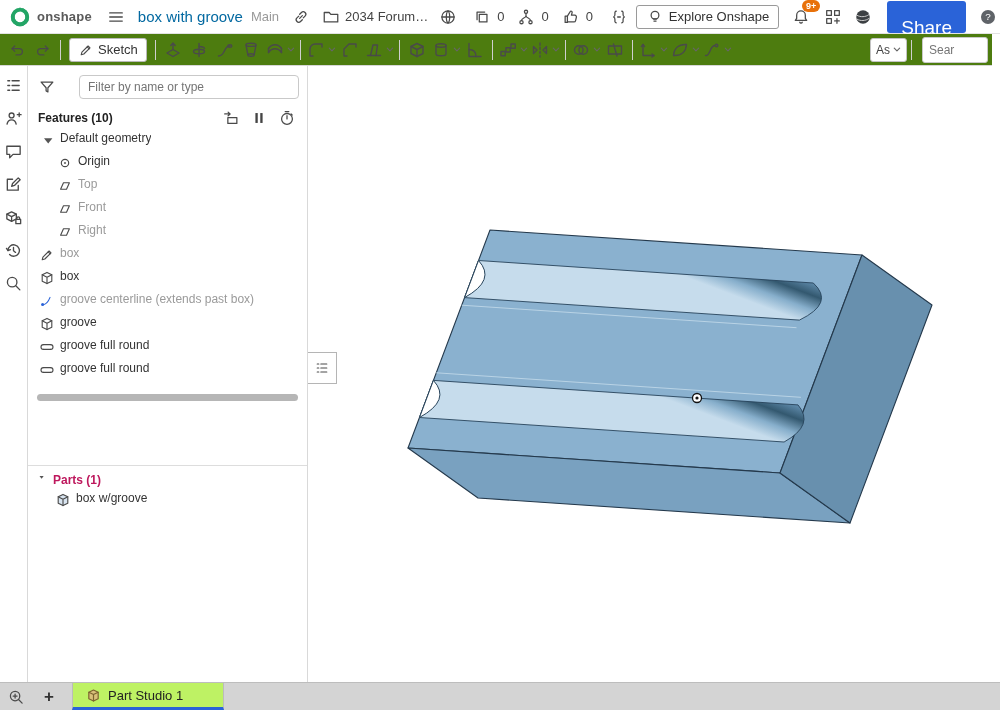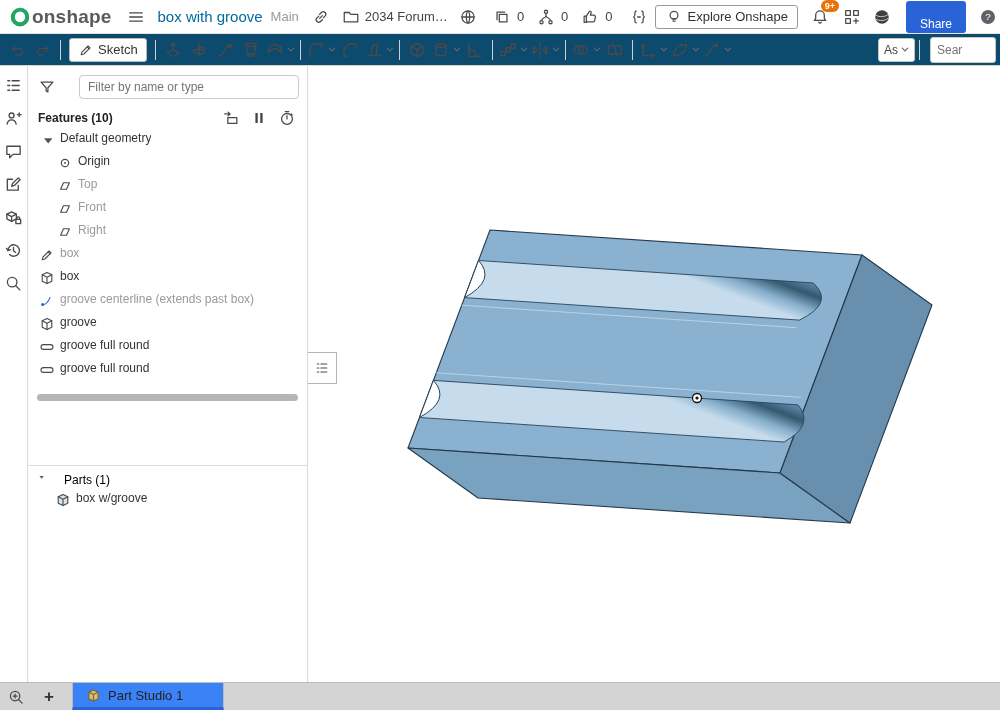--- a/index.html
+++ b/index.html
@@ -3,37 +3,37 @@
 <meta charset="utf-8">
 <style>
   html,body{margin:0;padding:0}
   body{width:1000px;height:710px;overflow:hidden;position:relative;background:#fff;
        font-family:"Liberation Sans",sans-serif;color:#333;font-size:13px;}
   svg{display:block}
   
   .hdr{position:absolute;top:0;left:0;right:0;height:34px;background:#fff;border-bottom:1px solid #e3e3e3;
        display:flex;align-items:center;padding-left:8px;box-sizing:border-box;white-space:nowrap;z-index:5}
   .hdr>*{flex:none}
-  .wordmark{font-size:19px;font-weight:bold;color:#5a5a5a;letter-spacing:.2px}
+  .wordmark{font-size:13px;font-weight:bold;color:#5a5a5a;margin-left:5px;letter-spacing:.2px}
   .hicon{display:inline-flex;align-items:center;justify-content:center;width:24px;height:24px;color:#5f6368}
   .doc-title{font-weight:normal;font-size:15px;color:#0369a1;margin-left:10px}
   .branch{color:#9a9a9a;font-size:13px;margin-left:8px}
   .folder-label{font-size:13px;color:#444;max-width:86px;overflow:hidden;text-overflow:ellipsis;margin-left:2px}
   .stat{display:inline-flex;align-items:center;margin-left:10px;color:#444}
   .stat .v{margin-left:3px;font-size:13px}
   .btn-outline{display:inline-flex;align-items:center;gap:5px;border:1px solid #9a9a9a;border-radius:3px;
        background:#fff;height:24px;padding:0 9px;font-size:13px;color:#333;margin-left:14px;cursor:pointer}
   .bell-wrap{position:relative;margin-left:10px}
   .badge{position:absolute;top:-5px;right:-7px;background:#e8710a;color:#fff;font-size:9px;font-weight:bold;
        border-radius:7px;padding:1px 4px;line-height:10px}
-  .btn-share{border:none;border-radius:3px;color:#fff;height:25px;padding:16px 14px;font-size:12px;
+  .btn-share{border:none;border-radius:3px;color:#fff;height:25px;padding:16px 14px;font-size:19px;
        margin-left:12px;cursor:pointer}
   .help-wrap{display:inline-flex;align-items:center;margin-left:10px}
   
-  .tbar{position:absolute;top:34px;left:0;right:0;height:32px;background:#0c4a6e;border-bottom:1px solid #d7d7d7;
+  .tbar{position:absolute;top:34px;left:0;right:8px;height:32px;background:#4d7c0f;border-bottom:1px solid #d7d7d7;
        display:flex;align-items:center;padding:0 4px;box-sizing:border-box;z-index:4}
   .tbtn{display:inline-flex;align-items:center;justify-content:center;height:26px;min-width:24px;border-radius:3px;
        color:#4a4a4a;cursor:pointer;padding:0 1px}
   .tsep{width:1px;height:20px;background:#cfcfcf;margin:0 4px}
   .btn-sketch{display:inline-flex;align-items:center;gap:4px;background:#fff;border:1px solid #b9b9b9;border-radius:3px;
        height:24px;padding:0 8px;font-size:13px;color:#333;margin:0 4px;cursor:pointer}
   .chev8{margin-left:1px;display:inline-flex}
   .as-dd{display:inline-flex;align-items:center;gap:2px;font-size:12px;color:#444;border:1px solid #c4c4c4;
        border-radius:3px;background:#fff;height:22px;padding:0 5px;margin-left:4px;cursor:pointer}
   .tb-search{height:24px;border:1px solid #c9c9c9;border-radius:3px;background:#fff;width:52px;margin-left:6px;
@@ -53,31 +53,31 @@
   .feat-head .sp{flex:1}
   .mini{width:20px;height:18px;display:inline-flex;align-items:center;justify-content:center;color:#444;
        margin-left:8px;cursor:pointer}
   .trow{display:flex;align-items:flex-start;height:23px;padding-right:4px;cursor:pointer}
   .trow .lbl{font-size:12px;color:#333;margin-left:4px;white-space:nowrap;overflow:hidden;text-overflow:ellipsis}
   .trow.muted .lbl{color:#9a9a9a}
   .ticon{width:18px;height:18px;flex:none;display:inline-flex;align-items:center;justify-content:center}
   .hscroll{height:7px;background:#b6b6b6;border-radius:4px;margin:10px 9px 0 9px;cursor:pointer}
   .pdivider{border-top:1px solid #ddd;margin-top:64px}
   .parts-head{display:flex;align-items:center;padding:7px 10px 4px 10px;cursor:pointer}
-  .parts-title{font-size:12px;font-weight:normal;color:#000000;margin-left:14px}
+  .parts-title{font-size:12px;font-weight:bold;color:#be185d;margin-left:3px}
   .handle{position:absolute;left:308px;top:286px;width:28px;height:30px;background:#fff;border:1px solid #b5b5b5;
        border-left:none;display:flex;align-items:center;justify-content:center;color:#555;cursor:pointer;z-index:3}
   .viewport{position:absolute;left:308px;top:0;right:0;bottom:0;background:#fff;overflow:hidden}
   
   .tabbar{position:absolute;left:0;right:0;bottom:0;height:28px;background:#d4d4d4;border-top:1px solid #bdbdbd;
        display:flex;align-items:stretch;box-sizing:border-box;z-index:5}
   .tab-util{display:flex;align-items:center;justify-content:center;width:28px;color:#3c3c3c;cursor:pointer}
   .plusbtn{font-size:17px;font-weight:bold;width:26px;display:flex;align-items:center;justify-content:center;
        color:#333;cursor:pointer;margin-left:6px}
-  .tab{display:flex;align-items:center;gap:6px;background:#3b82f6;border-right:1px solid #bbb;border-left:1px solid #bbb;
+  .tab{display:flex;align-items:center;gap:6px;background:#bef264;border-right:1px solid #bbb;border-left:1px solid #bbb;
        padding:0 12px;margin-left:10px;width:152px;font-size:13px;color:#222;cursor:pointer;box-sizing:border-box;
        border-bottom:3px solid transparent}
 </style>
 </head>
 <body>
 
 <header class="hdr">
   <span class="hicon">
       <svg viewBox="0 0 20 20" width="22" height="22" fill="none" stroke="#4a4a4a" stroke-width="1.4" stroke-linecap="round" stroke-linejoin="round">
         <circle cx="10" cy="10" r="6.6" fill="none" stroke="#23a566" stroke-width="3.4"></circle>

